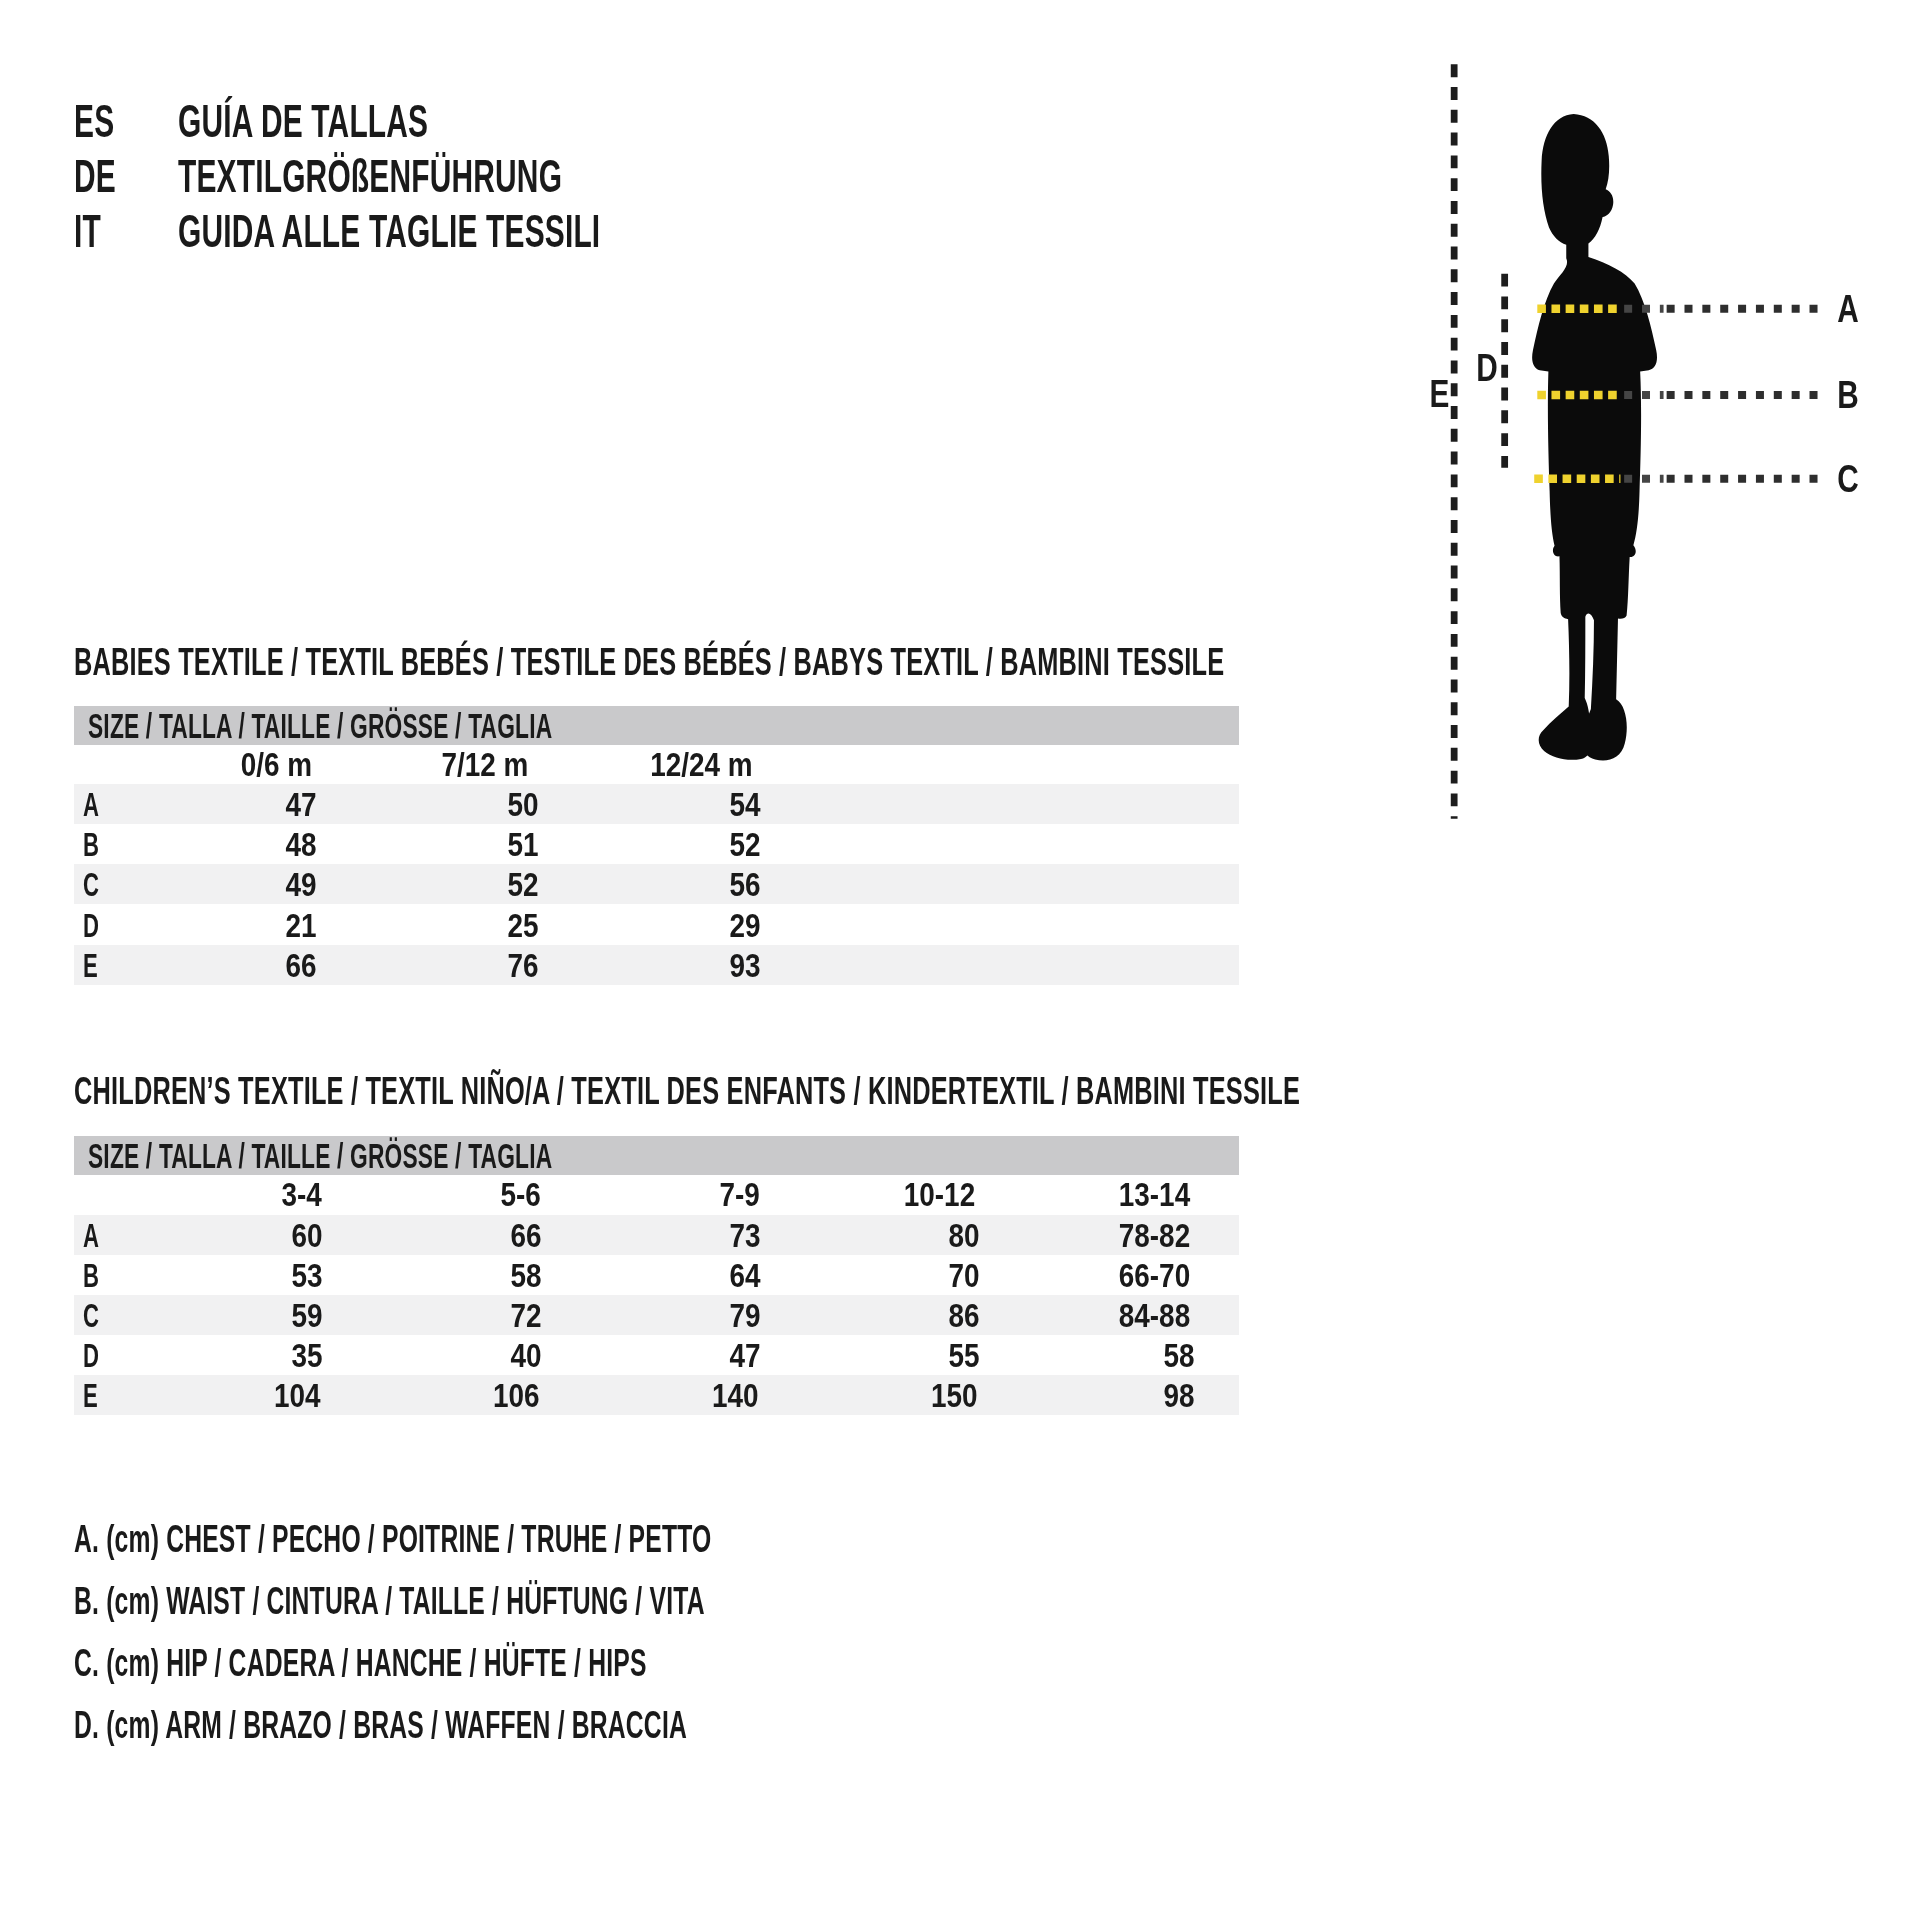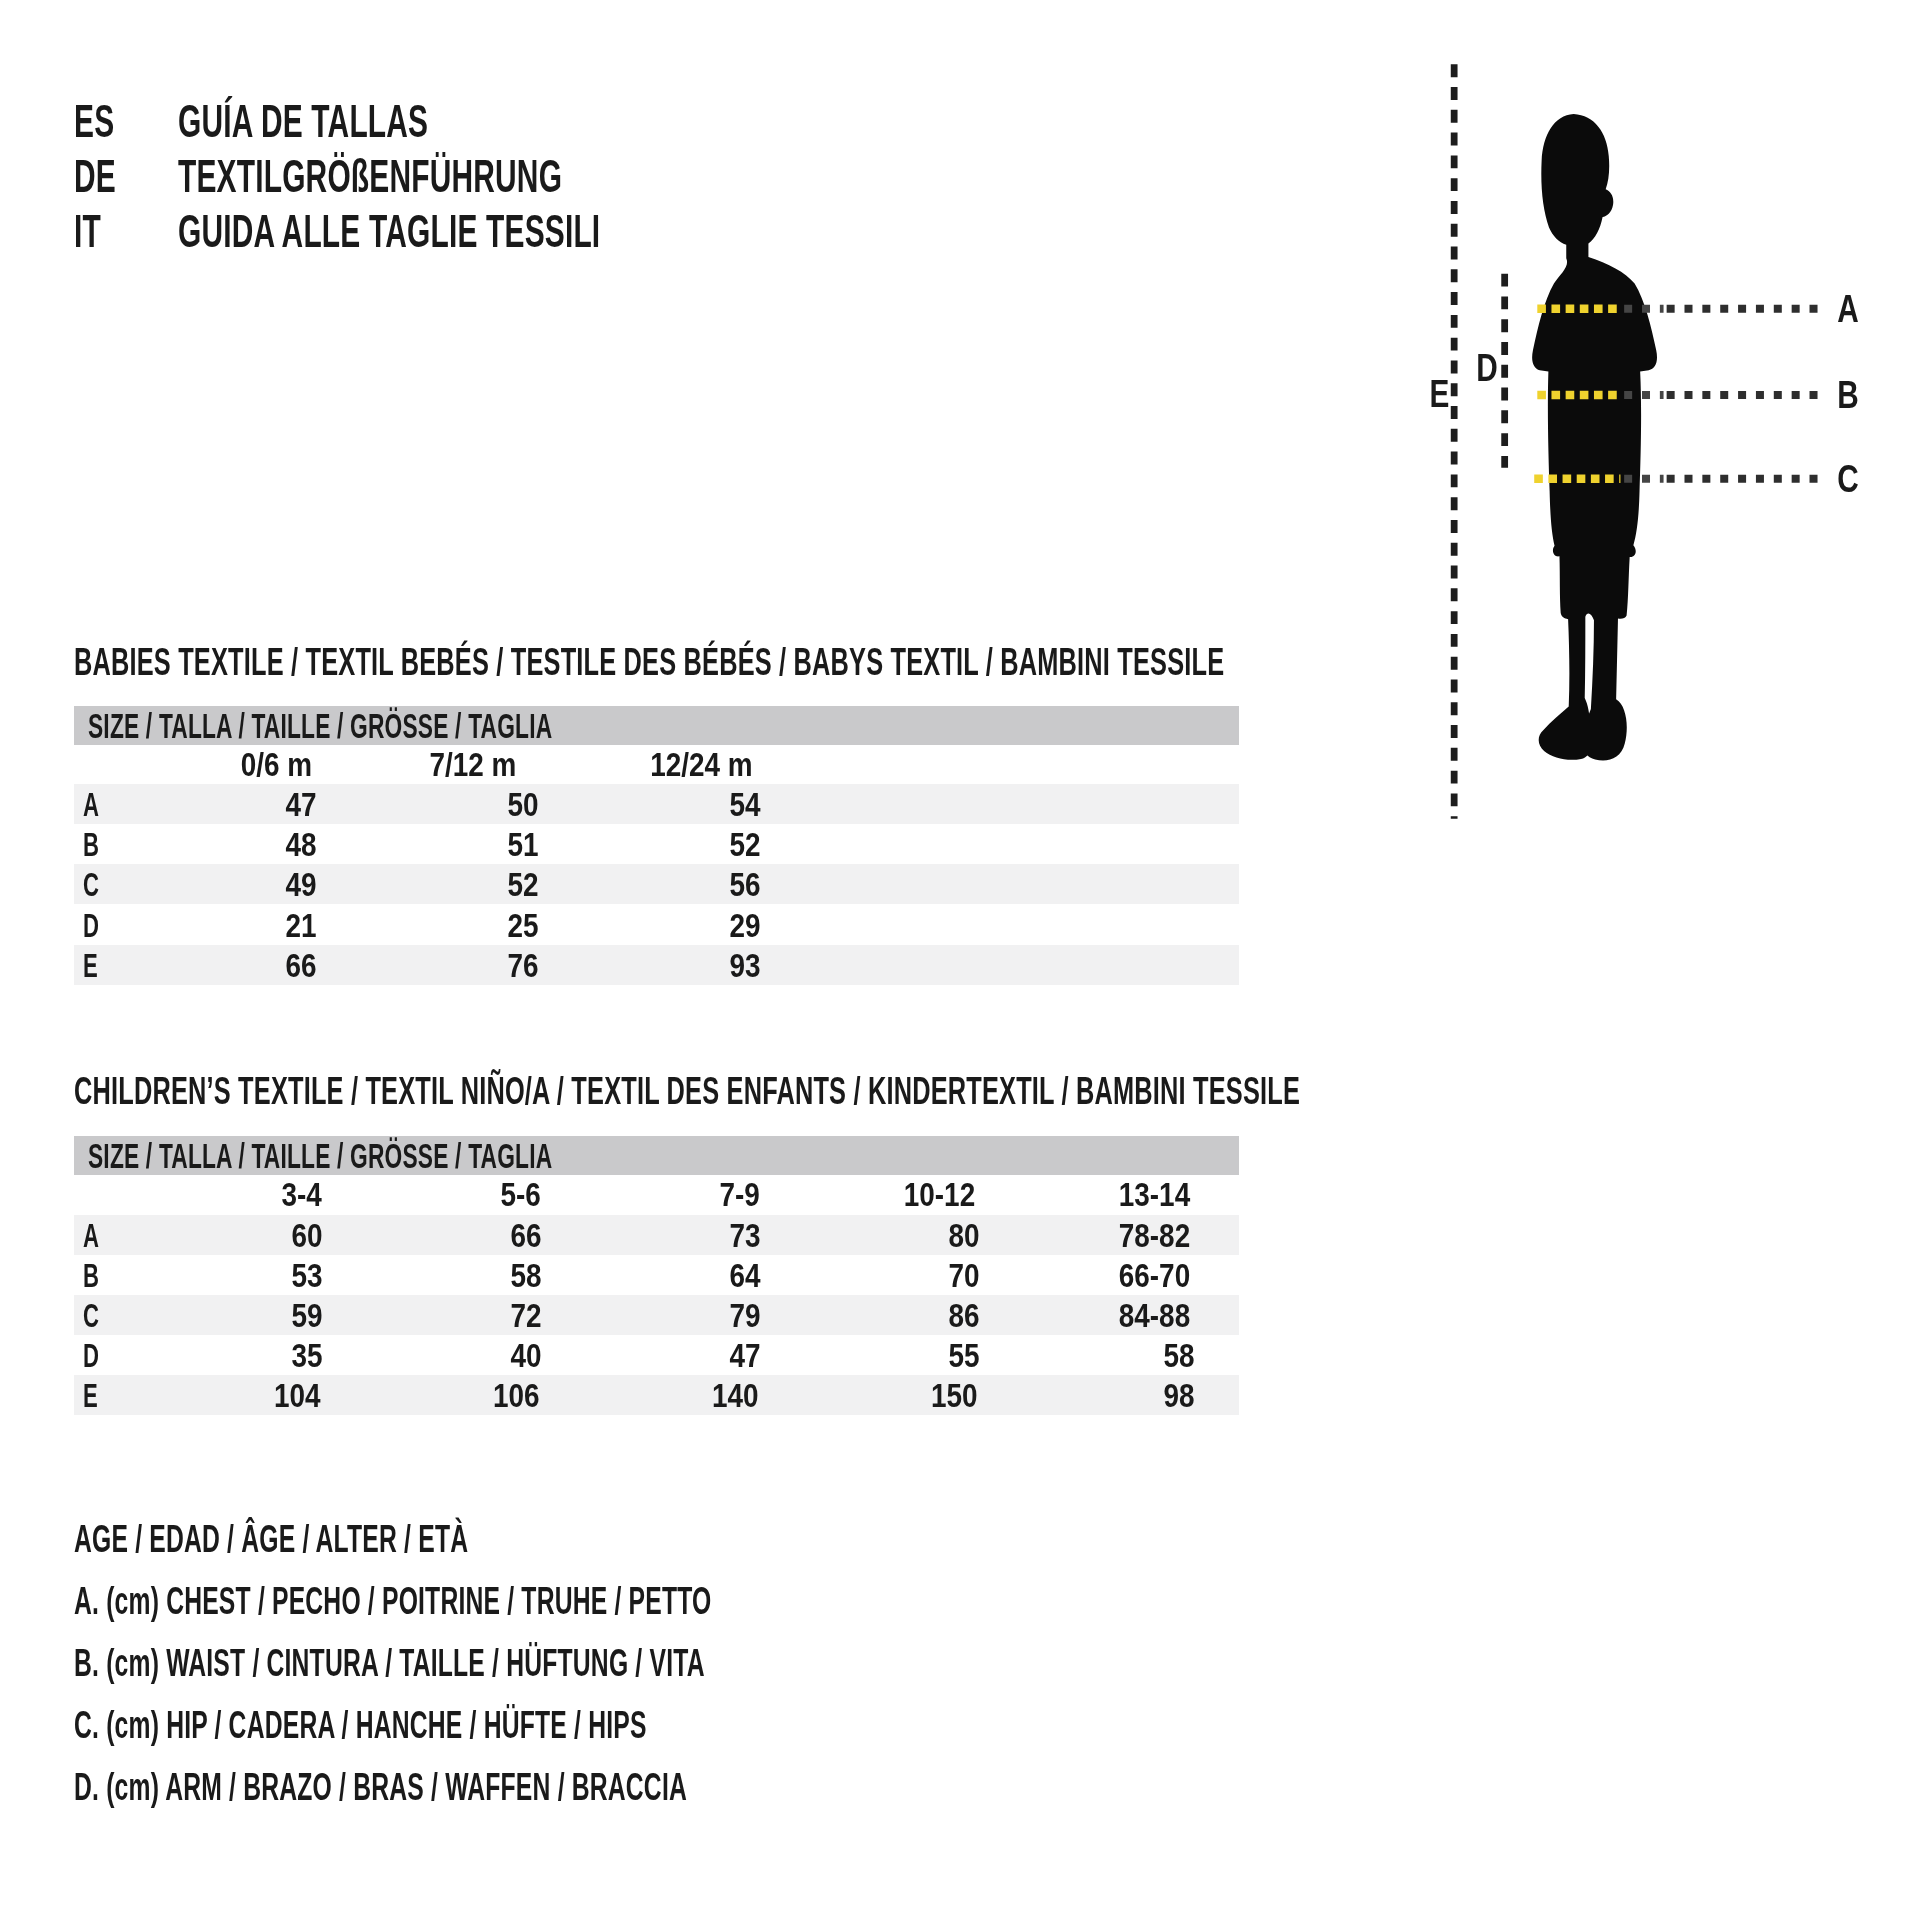--- a/index.html
+++ b/index.html
@@ -124,21 +124,21 @@
 
 <div class="abs sectitle" style="left:74px;top:642px;">
   <span class="cond">BABIES TEXTILE / TEXTIL BEBÉS / TESTILE DES BÉBÉS / BABYS TEXTIL / BAMBINI TESSILE</span>
 </div>
 <div>
   <div class="abs band" style="top:706px;">
     <span class="cond">SIZE / TALLA / TAILLE / GRÖSSE / TAGLIA</span>
   </div>
   <div class="trow" style="top:744px;">
     <span class="cell colhead" style="left:86px;"><span class="num">0/6 m</span></span>
-    <span class="cell colhead" style="left:292px;"><span class="num">7/12 m</span></span>
+    <span class="cell colhead" style="left:304px;"><span class="num">7/12 m</span></span>
     <span class="cell colhead" style="left:530px;"><span class="num">12/24 m</span></span>
   </div>
   <div class="trow stripe" style="top:784px;">
     <span class="rowlabel"><span class="cond">A</span></span>
     <span class="cell" style="left:86px;"><span class="num">47</span></span>
     <span class="cell" style="left:308px;"><span class="num">50</span></span>
     <span class="cell" style="left:530px;"><span class="num">54</span></span>
   </div>
   <div class="trow" style="top:824px;">
     <span class="rowlabel"><span class="cond">B</span></span>
@@ -216,19 +216,18 @@
     <span class="rowlabel"><span class="cond">E</span></span>
     <span class="cell" style="left:92px;"><span class="num">104</span></span>
     <span class="cell" style="left:311px;"><span class="num">106</span></span>
     <span class="cell" style="left:530px;"><span class="num">140</span></span>
     <span class="cell" style="left:749px;"><span class="num">150</span></span>
     <span class="cell" style="left:964px;"><span class="num">98</span></span>
   </div>
 </div>
 
 <div class="abs" style="left:74px;top:1508px;">
-  <div class="legrow"><span class="cond">AGE / EDAD / ÂGE / ALTER / ETÀ</span></div>
   <div class="legrow"><span class="cond">A. (cm) CHEST / PECHO / POITRINE / TRUHE / PETTO</span></div>
   <div class="legrow"><span class="cond">B. (cm) WAIST / CINTURA / TAILLE / HÜFTUNG / VITA</span></div>
   <div class="legrow"><span class="cond">C. (cm) HIP / CADERA / HANCHE / HÜFTE / HIPS</span></div>
   <div class="legrow"><span class="cond">D. (cm) ARM / BRAZO / BRAS / WAFFEN / BRACCIA</span></div>
 </div>
 
 
 </body></html>

